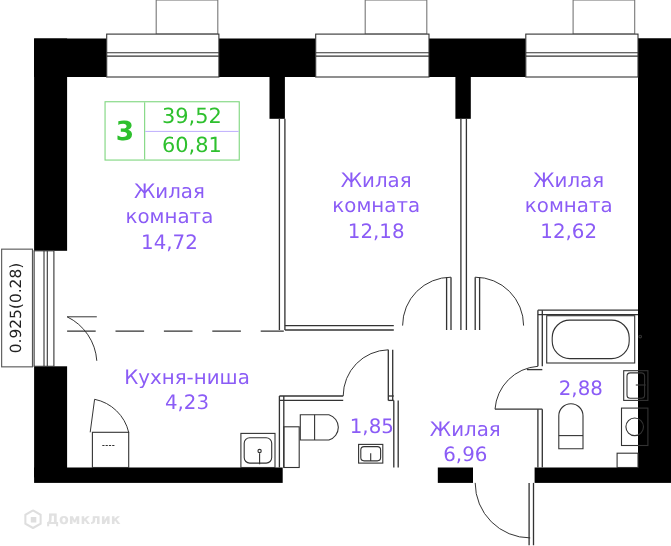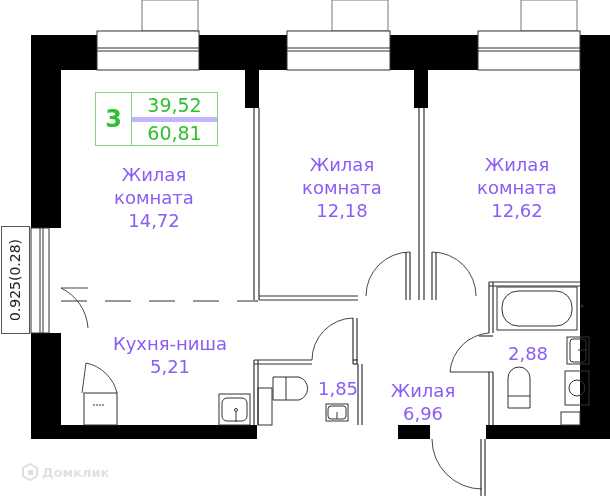--- a/index.html
+++ b/index.html
@@ -4,21 +4,21 @@
 <style>
   html, body { margin: 0; padding: 0; background: #ffffff; }
   body { width: 610px; height: 496px; position: relative; overflow: hidden; font-family: "DejaVu Sans", sans-serif; }
   #plan { position: absolute; left: 0; top: 0; width: 610px; height: 496px; }
   .label { position: absolute; text-align: center; color: #8b5cf6; font-size: 18px; line-height: 23px; font-family: "DejaVu Sans", sans-serif; }
   .label span { display: block; }
   .badge { position: absolute; left: 95px; top: 92px; width: 123px; height: 54px; border: 1px solid #7ed67e; box-sizing: border-box; display: flex; }
   .badge .rooms { width: 35px; border-right: 1px solid #7ed67e; display: flex; align-items: center; justify-content: center; color: #2ec02e; font-weight: bold; font-size: 24px; font-family: "DejaVu Sans", sans-serif; }
   .badge .areas { flex: 1; display: flex; flex-direction: column; }
   .badge .areas div { flex: 1; display: flex; align-items: center; justify-content: center; color: #2ec02e; font-size: 19px; font-family: "DejaVu Sans", sans-serif; }
-  .badge .areas div:first-child { border-bottom: 5px solid #c4b5fd; }
+  .badge .areas div:first-child { border-bottom: 1px solid #c4b5fd; }
   .dim { position: absolute; left: 1px; top: 226px; width: 29px; height: 108px; border: 1px solid #555; box-sizing: border-box; display: flex; align-items: center; justify-content: center; }
   .dim span { transform: rotate(-90deg); white-space: nowrap; font-size: 14px; color: #222; font-family: "DejaVu Sans", sans-serif; }
   .watermark { position: absolute; left: 22px; top: 463px; display: flex; align-items: center; gap: 4px; color: rgba(200,200,200,0.55); font-weight: bold; font-size: 13px; font-family: "DejaVu Sans", sans-serif; }
 </style>
 </head>
 <body>
 
 <svg id="plan" width="610" height="496" viewBox="0 0 610 496" xmlns="http://www.w3.org/2000/svg">
 
   <g fill="none" stroke="#777" stroke-width="1">
@@ -187,21 +187,21 @@
   <span>комната</span>
   <span>12,18</span>
 </div>
 <div class="label" style="left:455px; top:153px; width:124px;">
   <span>Жилая</span>
   <span>комната</span>
   <span>12,62</span>
 </div>
 <div class="label" style="left:100px; top:332px; width:140px;">
   <span>Кухня-ниша</span>
-  <span>5,21</span>
+  <span>4,23</span>
 </div>
 <div class="label" style="left:312px; top:377px; width:52px;">
   <span>1,85</span>
 </div>
 <div class="label" style="left:388px; top:379px; width:70px;">
   <span>Жилая</span>
   <span>6,96</span>
 </div>
 <div class="label" style="left:500px; top:342px; width:56px;">
   <span>2,88</span>

